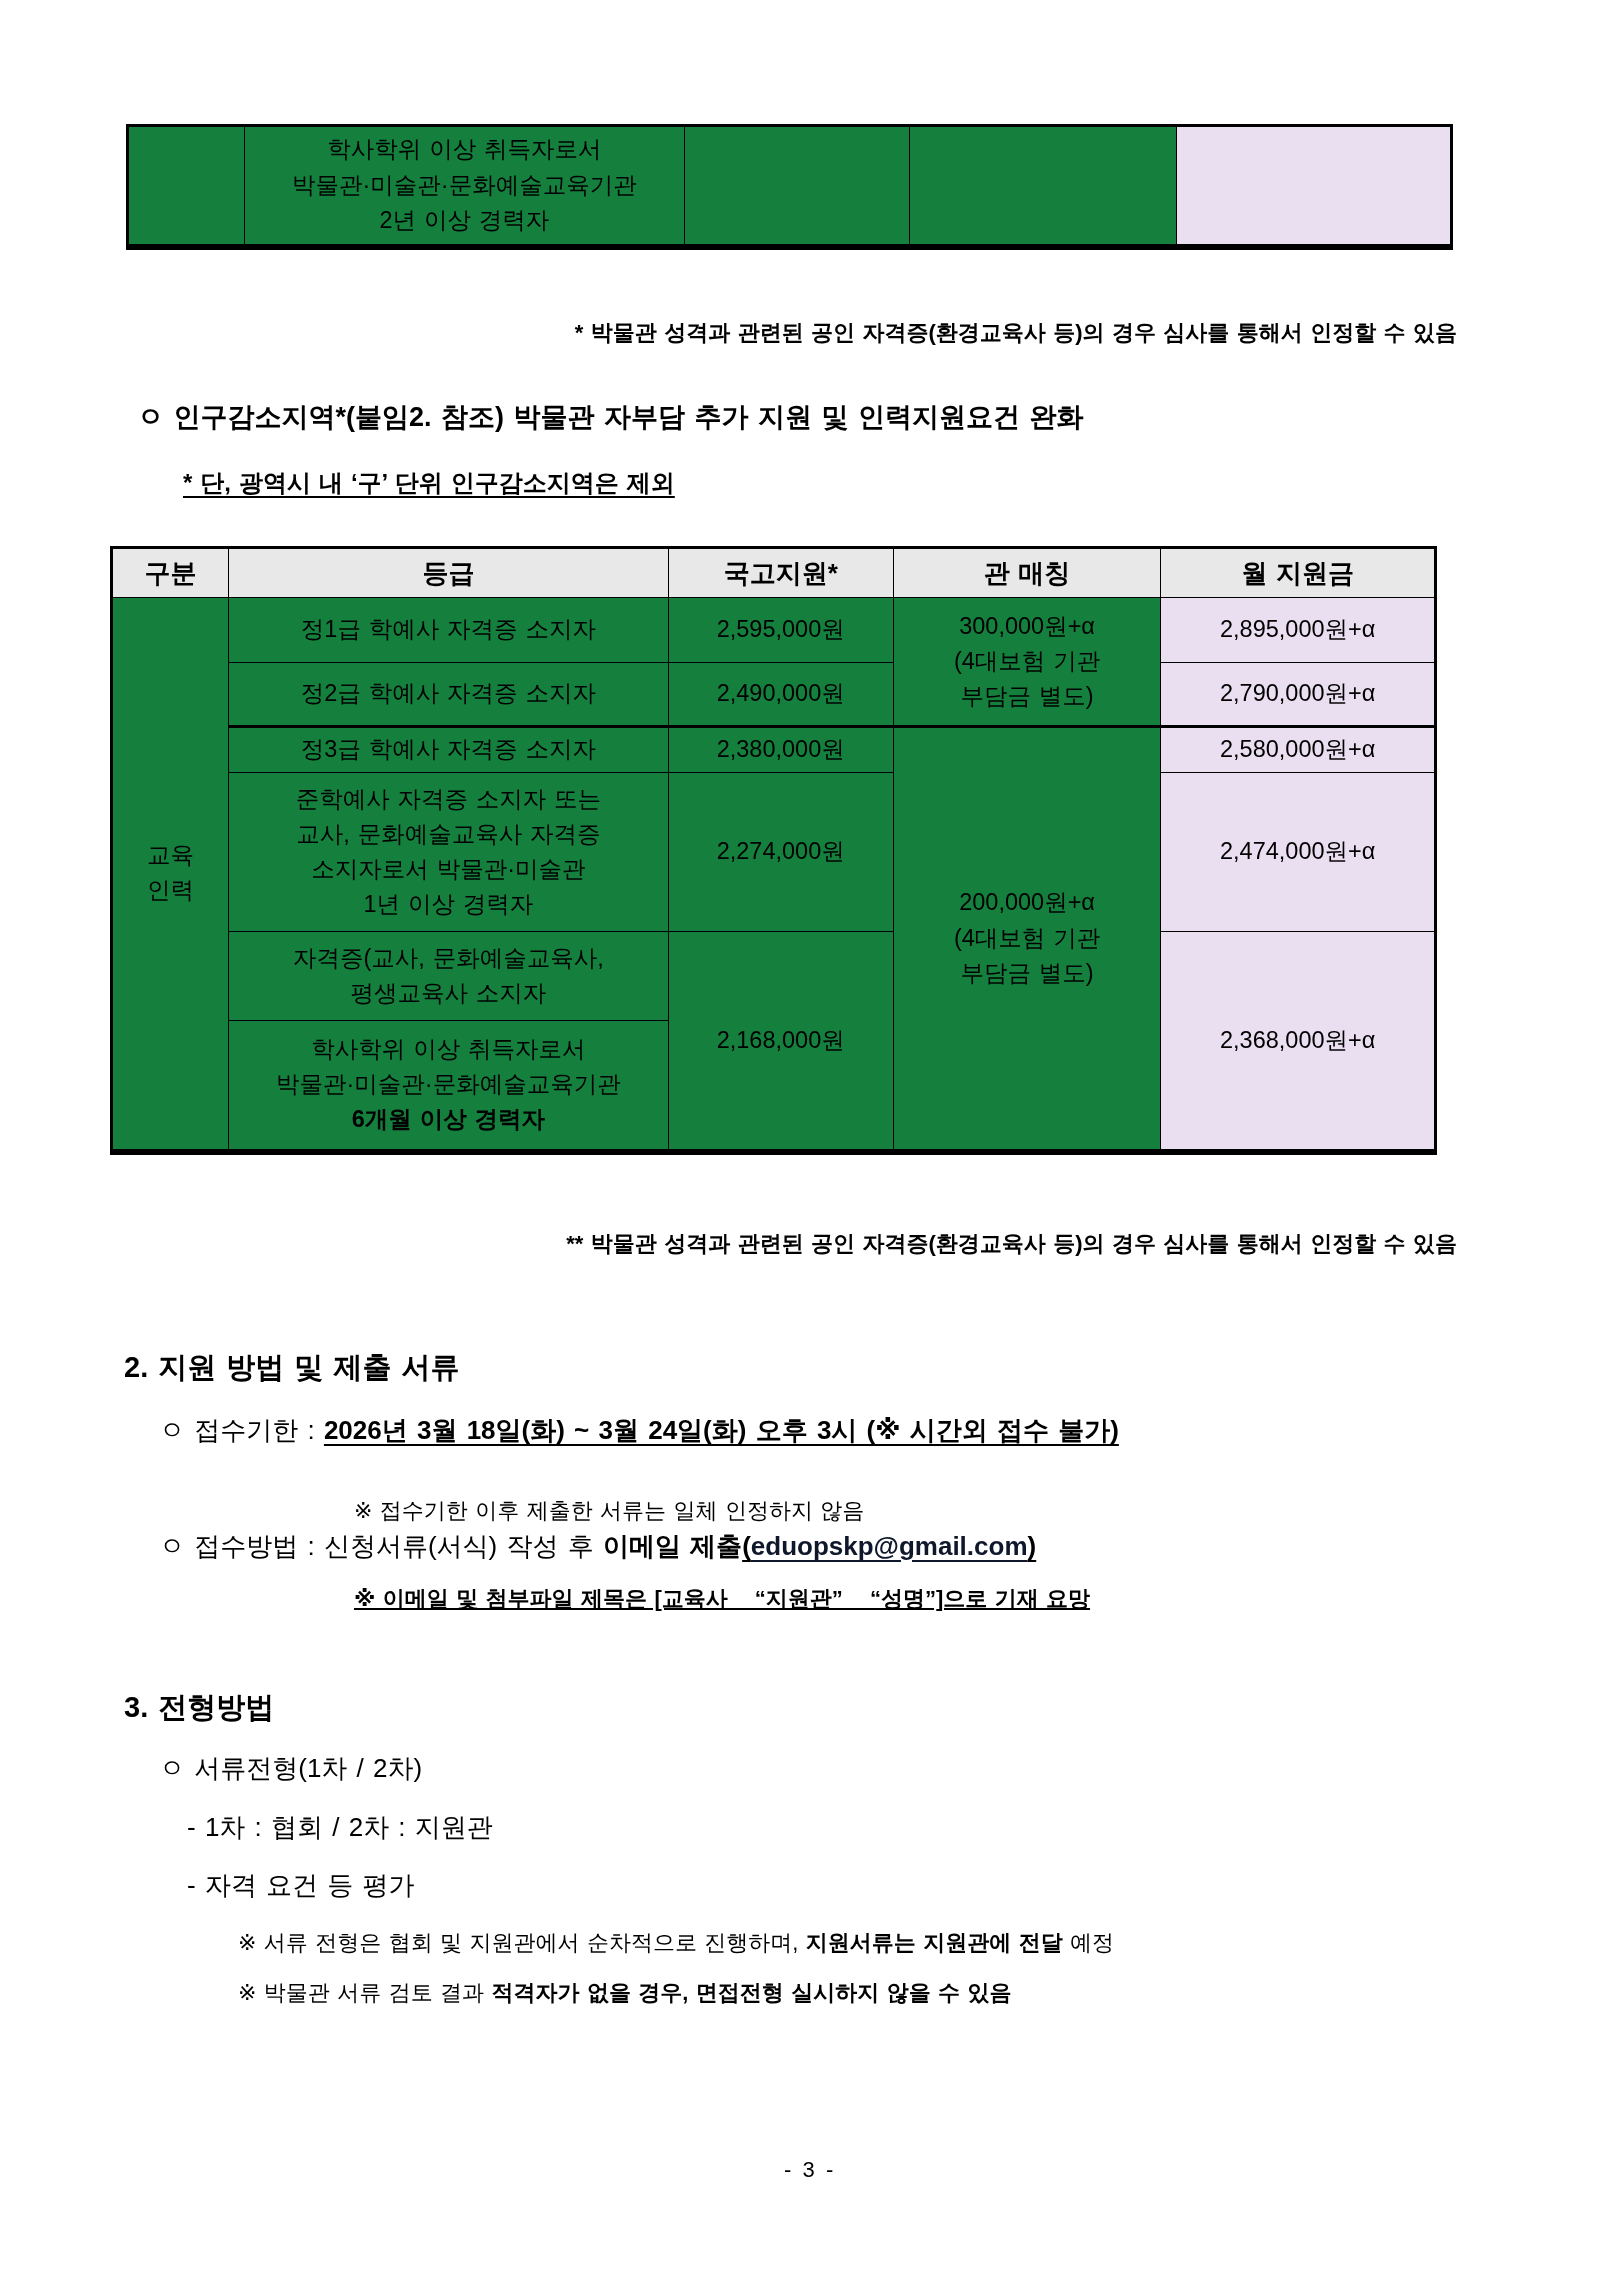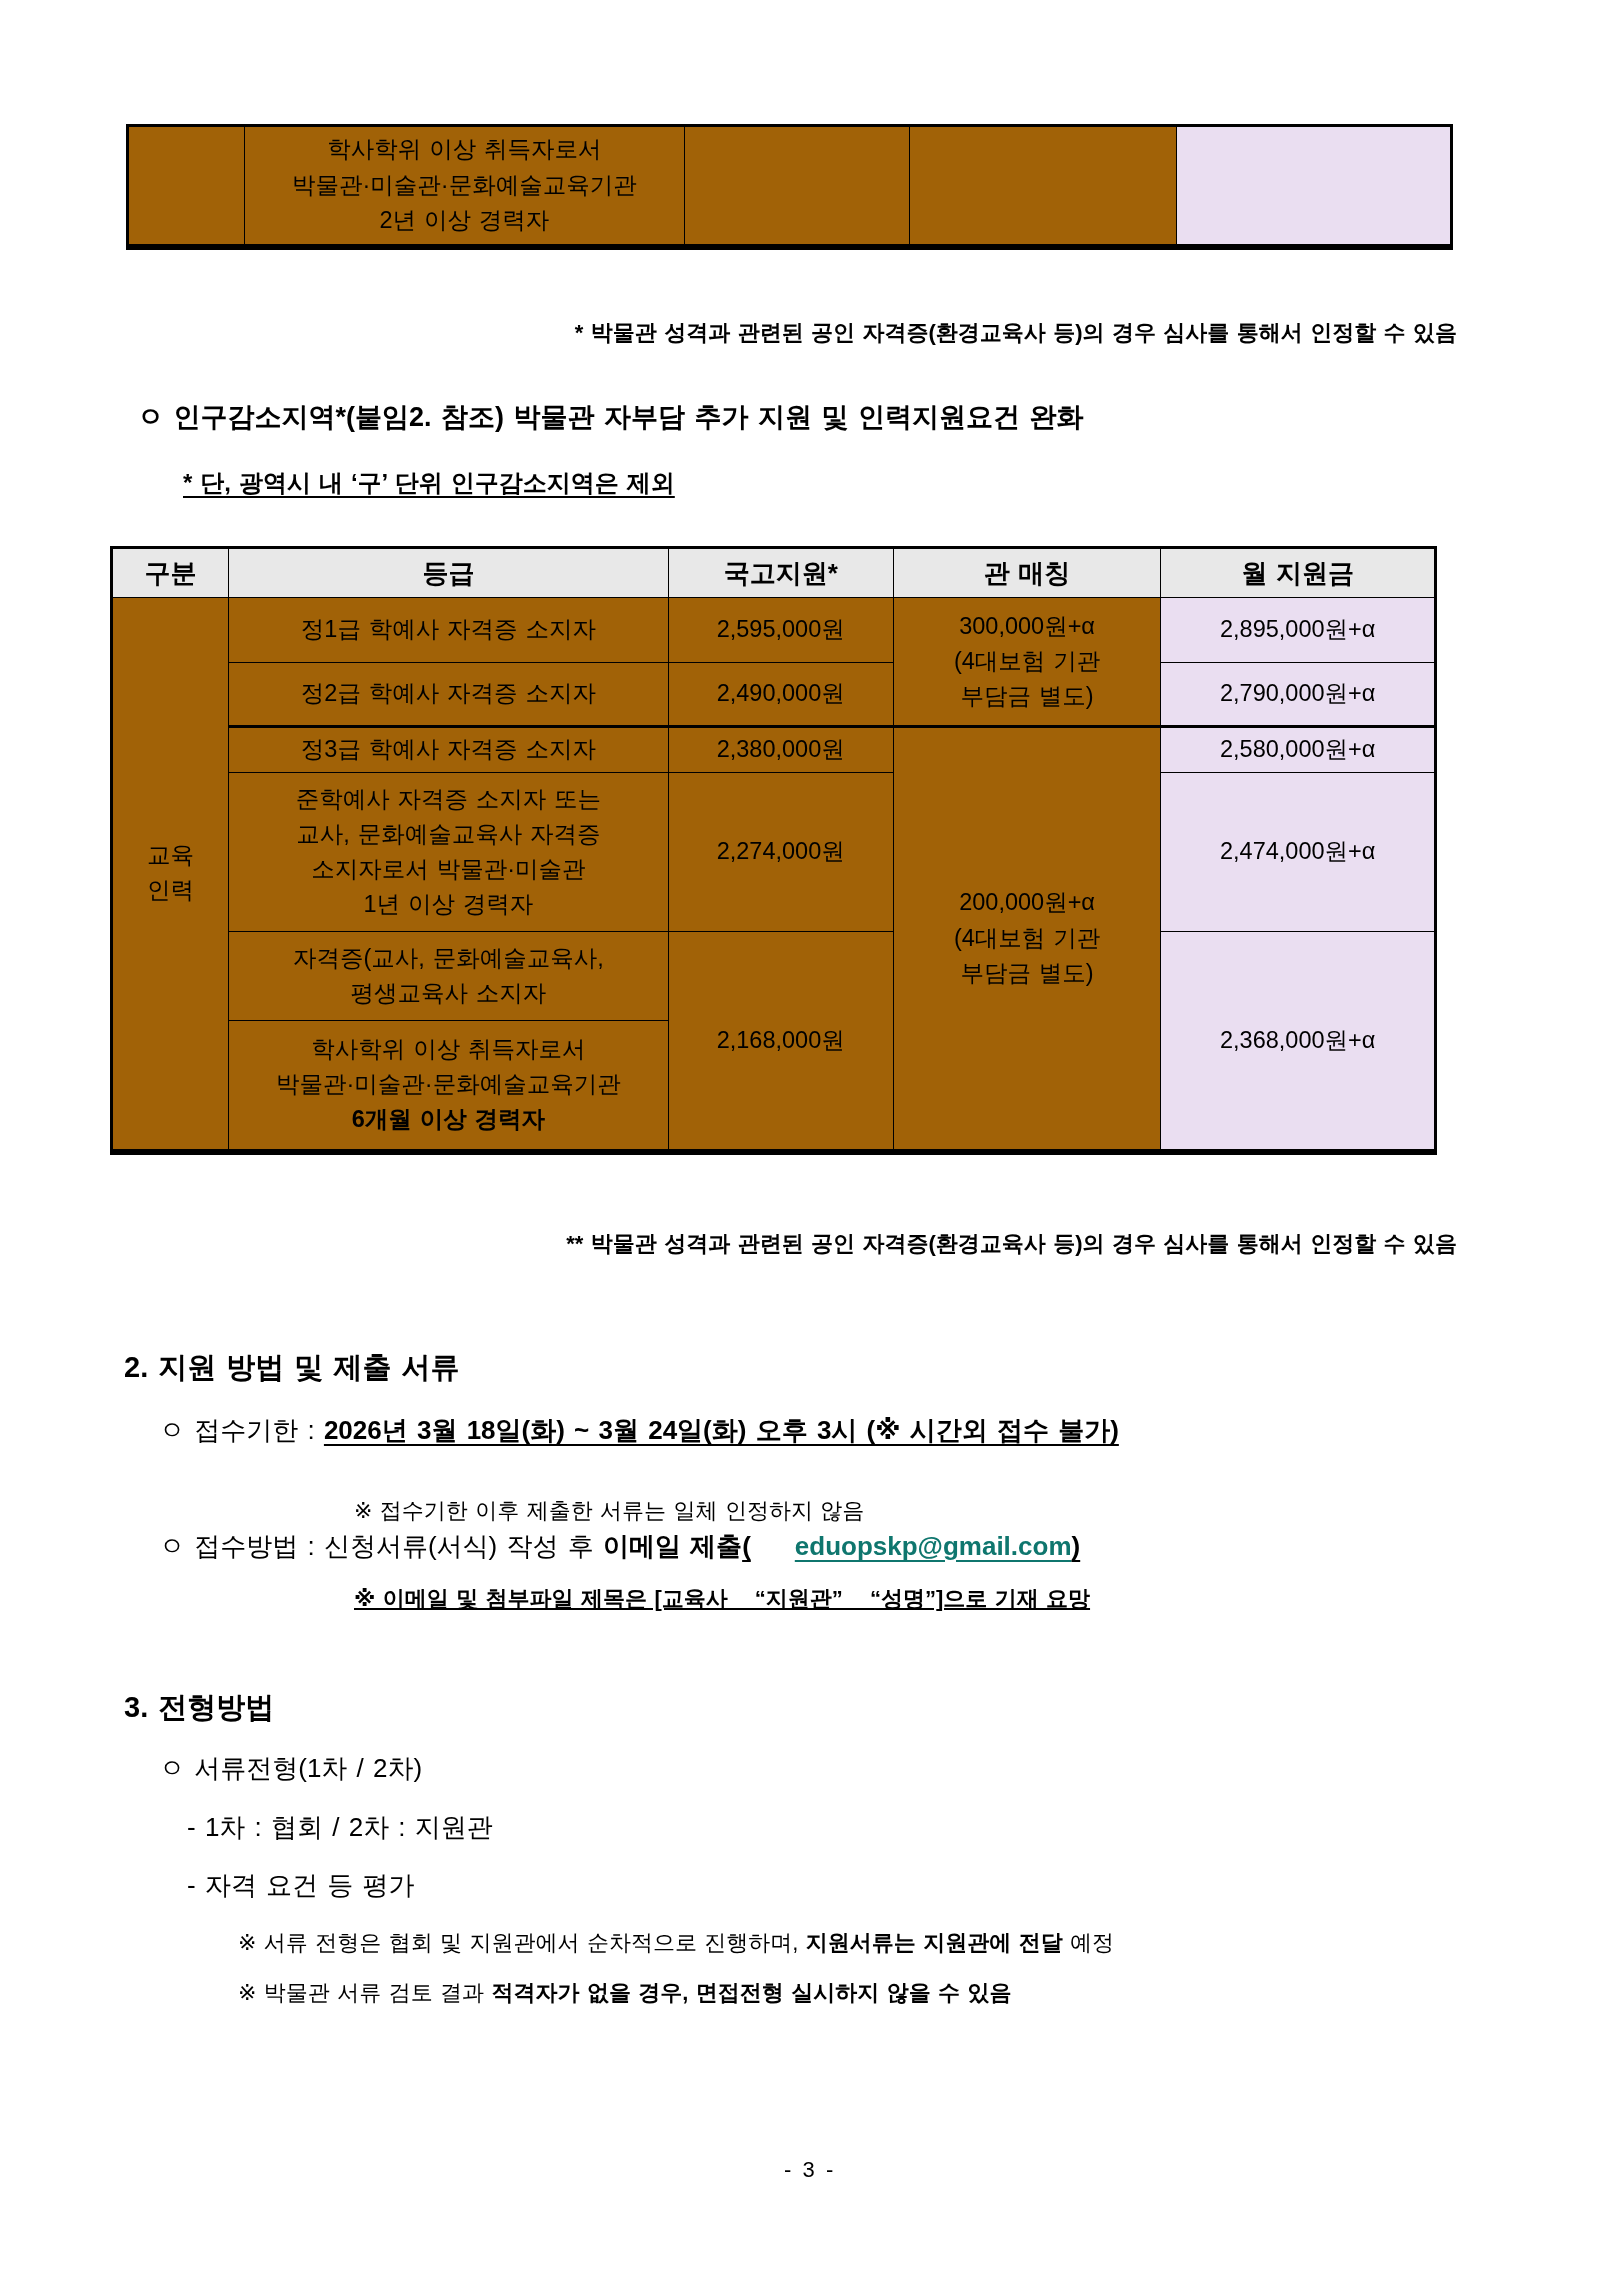--- a/index.html
+++ b/index.html
@@ -9,41 +9,41 @@
     background:#ffffff;
     font-family:"Liberation Sans","DejaVu Sans",sans-serif;
     color:#000;
   }
   .abs{position:absolute;}
   .b{font-weight:bold;}
   .u{text-decoration:underline;text-underline-offset:4.6px;}
   .right{text-align:right;}
   
   .doc-table{
-    border-collapse:collapse;table-layout:fixed;width:1327px;background:#a16207;
+    border-collapse:collapse;table-layout:fixed;width:1327px;background:#15803d;
   }
   .doc-table th,.doc-table td{
     border:1.3px solid #000;
     text-align:center;vertical-align:middle;
     padding:1.3px 5.2px;
     font-size:23.5px;line-height:1.5;
     word-spacing:1.3px;
   }
   .doc-table th{
     background:#e8e8e8;font-size:26px;font-weight:bold;
   }
   .outer4{border:3.3px solid #000;border-bottom:6.5px solid #000;}
   .lav{background:#eadef1;}
   .bb4{border-bottom:3.3px solid #000 !important;}
   .note{font-size:22px;font-weight:bold;word-spacing:1.3px;white-space:nowrap;}
   .h1{font-size:29px;font-weight:bold;word-spacing:2px;white-space:nowrap;}
   .h2{font-size:27px;font-weight:bold;word-spacing:2px;white-space:nowrap;}
   .line40{font-size:26px;word-spacing:2px;white-space:nowrap;}
   .line34{font-size:22px;word-spacing:1.3px;white-space:nowrap;}
-  .email{color:#0f766e;margin-left:44px;}
+  .email{color:#0f172a;}
   .footer{font-size:22px;letter-spacing:2.6px;}
 </style>
 </head>
 <body>
 
 <div class="page">
 
   <table class="doc-table outer4 abs" style="left:126px;top:124px;">
     <colgroup>
       <col style="width:8.85%">

